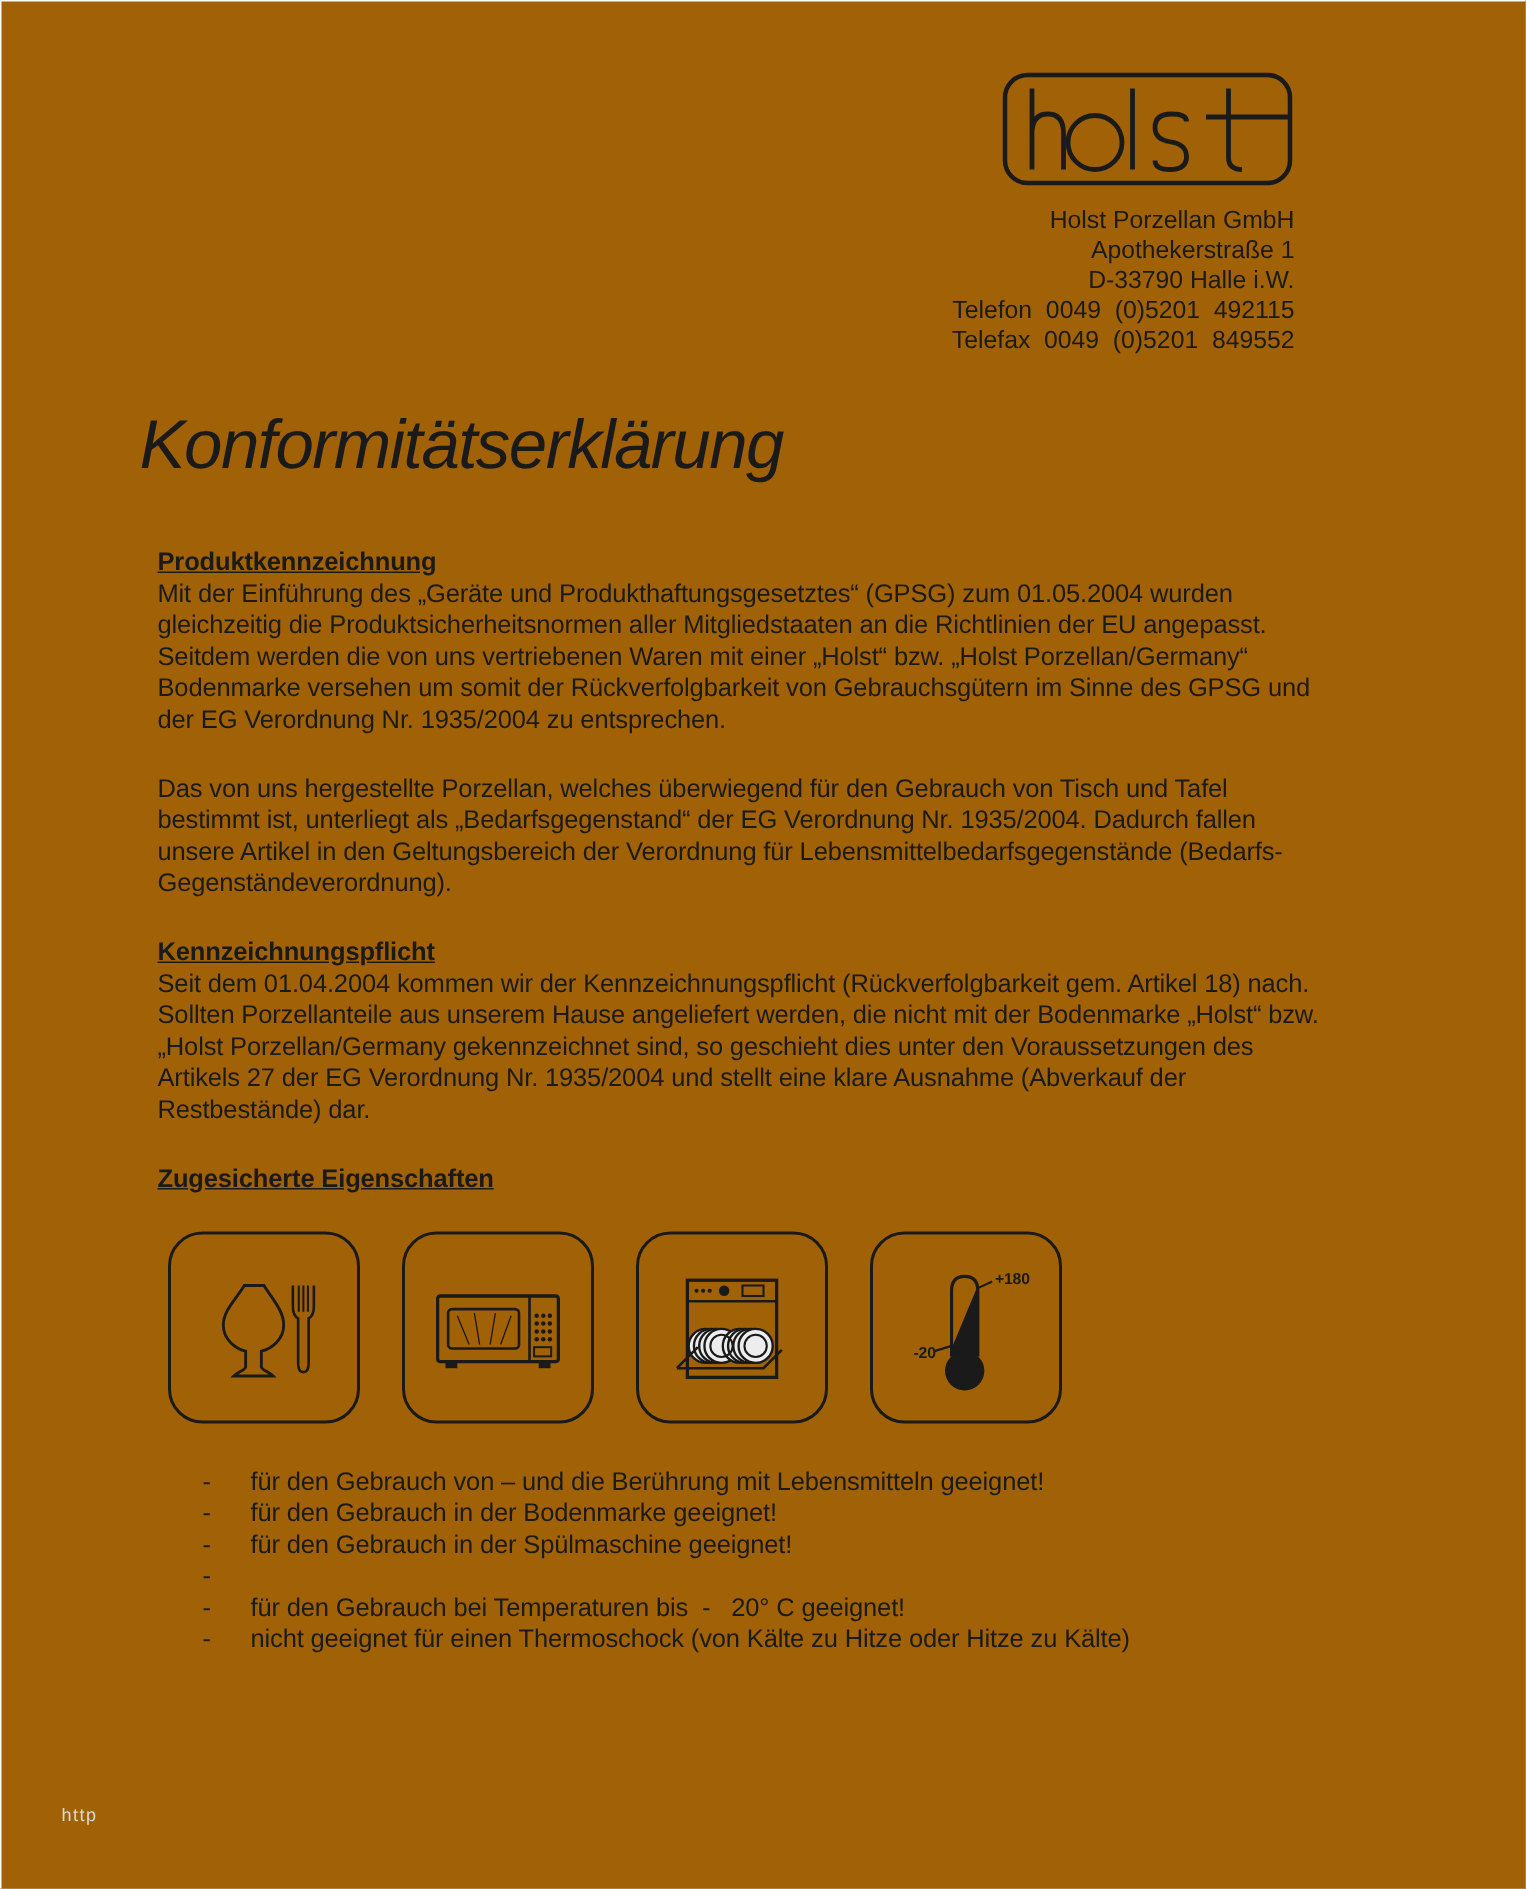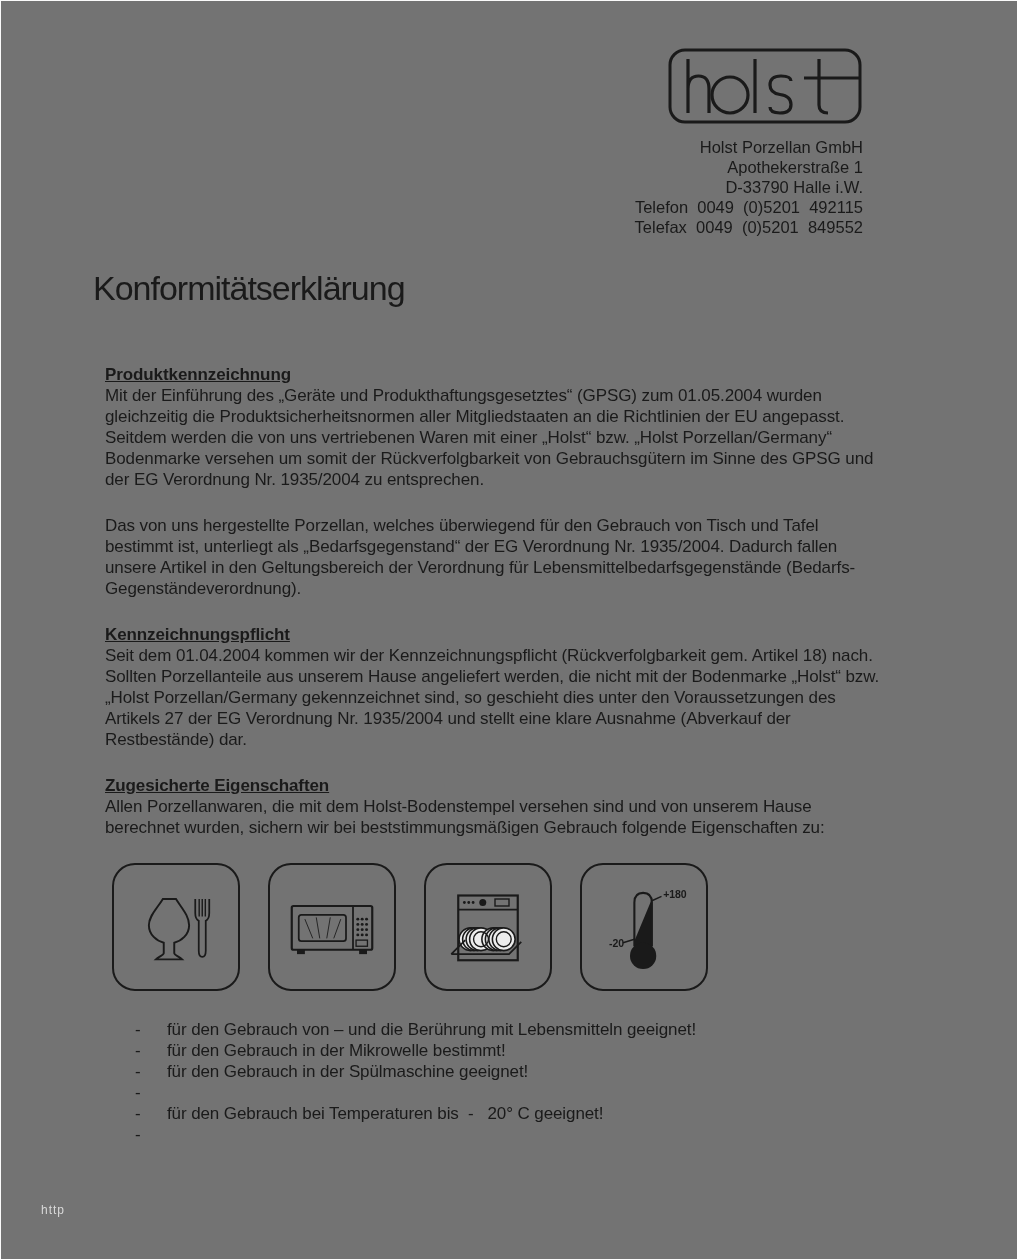--- a/index.html
+++ b/index.html
@@ -1,36 +1,36 @@
 <!DOCTYPE html>
 <html lang="de"><head>
 <meta charset="utf-8">
 <style>
   html,body { margin:0; padding:0; }
   body { background:#e4e4e4; }
   .page {
     position:relative;
     width:1017px; height:1259px;
-    background:#737373;
+    background:#a16207;
     border-top:1px solid #fafafa;
     border-left:1px solid #fafafa;
     box-sizing:border-box;
     overflow:hidden;
     font-family:"Liberation Sans", sans-serif;
     color:#1a1a1a;
   }
   
   .header { position:absolute; top:46px; right:154px; display:flex; flex-direction:column; align-items:flex-end; }
   .logo-svg { display:block; }
   .address { margin-top:12px; font-size:16.5px; line-height:20px; text-align:right; }
   .address div { white-space:pre; }
   
   .doc-title {
     position:absolute; top:268px; left:92px;
-    font-size:34px; font-weight:400;
+    font-size:46px; font-style:italic; font-weight:400;
     letter-spacing:-1px;
   }
   
   .content { position:absolute; top:363px; left:87px; width:776px; font-size:17px; line-height:21px; letter-spacing:-0.1px;margin-left:17px; }
   .section { margin-bottom:25px; }
   .section h2 {
     margin:0; font-size:17px; line-height:21px; font-weight:bold;
     text-decoration:underline; letter-spacing:-0.1px;
   }
   .section p { margin:0; white-space:pre-line; }
@@ -94,21 +94,20 @@
       <p class="flow">Das von uns hergestellte Porzellan, welches überwiegend für den Gebrauch von Tisch und Tafel bestimmt ist, unterliegt als „Bedarfsgegenstand“ der EG Verordnung Nr. 1935/2004. Dadurch fallen unsere Artikel in den Geltungsbereich der Verordnung für Lebensmittelbedarfsgegenstände (Bedarfs-Gegenständeverordnung).</p>
     </div>
 
     <div class="section">
       <h2>Kennzeichnungspflicht</h2>
       <p class="flow">Seit dem 01.04.2004 kommen wir der Kennzeichnungspflicht (Rückverfolgbarkeit gem. Artikel 18) nach. Sollten Porzellanteile aus unserem Hause angeliefert werden, die nicht mit der Bodenmarke „Holst“ bzw. „Holst Porzellan/Germany gekennzeichnet sind, so geschieht dies unter den Voraussetzungen des Artikels 27 der EG Verordnung Nr. 1935/2004 und stellt eine klare Ausnahme (Abverkauf der Restbestände) dar.</p>
     </div>
 
     <div class="section">
       <h2>Zugesicherte Eigenschaften</h2>
-      <p class="flow">Allen Porzellanwaren, die mit dem Holst-Bodenstempel versehen sind und von unserem Hause berechnet wurden, sichern wir bei beststimmungsmäßigen Gebrauch folgende Eigenschaften zu:</p>
     </div>
 
     <div class="pictos">
 
       <div class="picto-box">
         <svg width="112" height="112" viewBox="0 0 128 128">
           <path class="lineart" stroke-width="2.2" d="M49,32 L64,32 C70,42 79,51 79,62 C79,73 70,80 62,82 L62,94 C62,96 68,98 71,101 L41,101 C44,98 50,96 50,94 L50,82 C42,80 33,73 33,62 C33,51 43,42 49,32 Z"></path>
           <path class="lineart" stroke-width="2" d="M86,32 L86,48 Q86,55 90,57 L90,91 Q90,98 94,98 Q98,98 98,91 L98,57 Q102,55 102,48 L102,32"></path>
           <path class="lineart" stroke-width="1.6" d="M90.5,32 L90.5,52 M94,32 L94,52 M97.5,32 L97.5,52"></path>
         </svg>
@@ -179,34 +178,35 @@
       </div>
     </div>
 
     <div class="props">
       <div class="prop-row">
         <span class="prop-marker">-</span>
         <span class="prop-text">für den Gebrauch von – und die Berührung mit Lebensmitteln geeignet!</span>
       </div>
       <div class="prop-row">
         <span class="prop-marker">-</span>
-        <span class="prop-text">für den Gebrauch in der Mikrowelle bestimmt!</span>
+        <span class="prop-text">für den Gebrauch in der Bodenmarke geeignet!</span>
       </div>
       <div class="prop-row">
         <span class="prop-marker">-</span>
         <span class="prop-text">für den Gebrauch in der Spülmaschine geeignet!</span>
       </div>
       <div class="prop-row">
         <span class="prop-marker">-</span>
       </div>
       <div class="prop-row">
         <span class="prop-marker">-</span>
         <span class="prop-text">für den Gebrauch bei Temperaturen bis  -   20° C geeignet!</span>
       </div>
       <div class="prop-row">
         <span class="prop-marker">-</span>
+        <span class="prop-text">nicht geeignet für einen Thermoschock (von Kälte zu Hitze oder Hitze zu Kälte)</span>
       </div>
     </div>
   </div>
 
   <div class="watermark">http</div>
 
 </div>
 
 </body></html>

